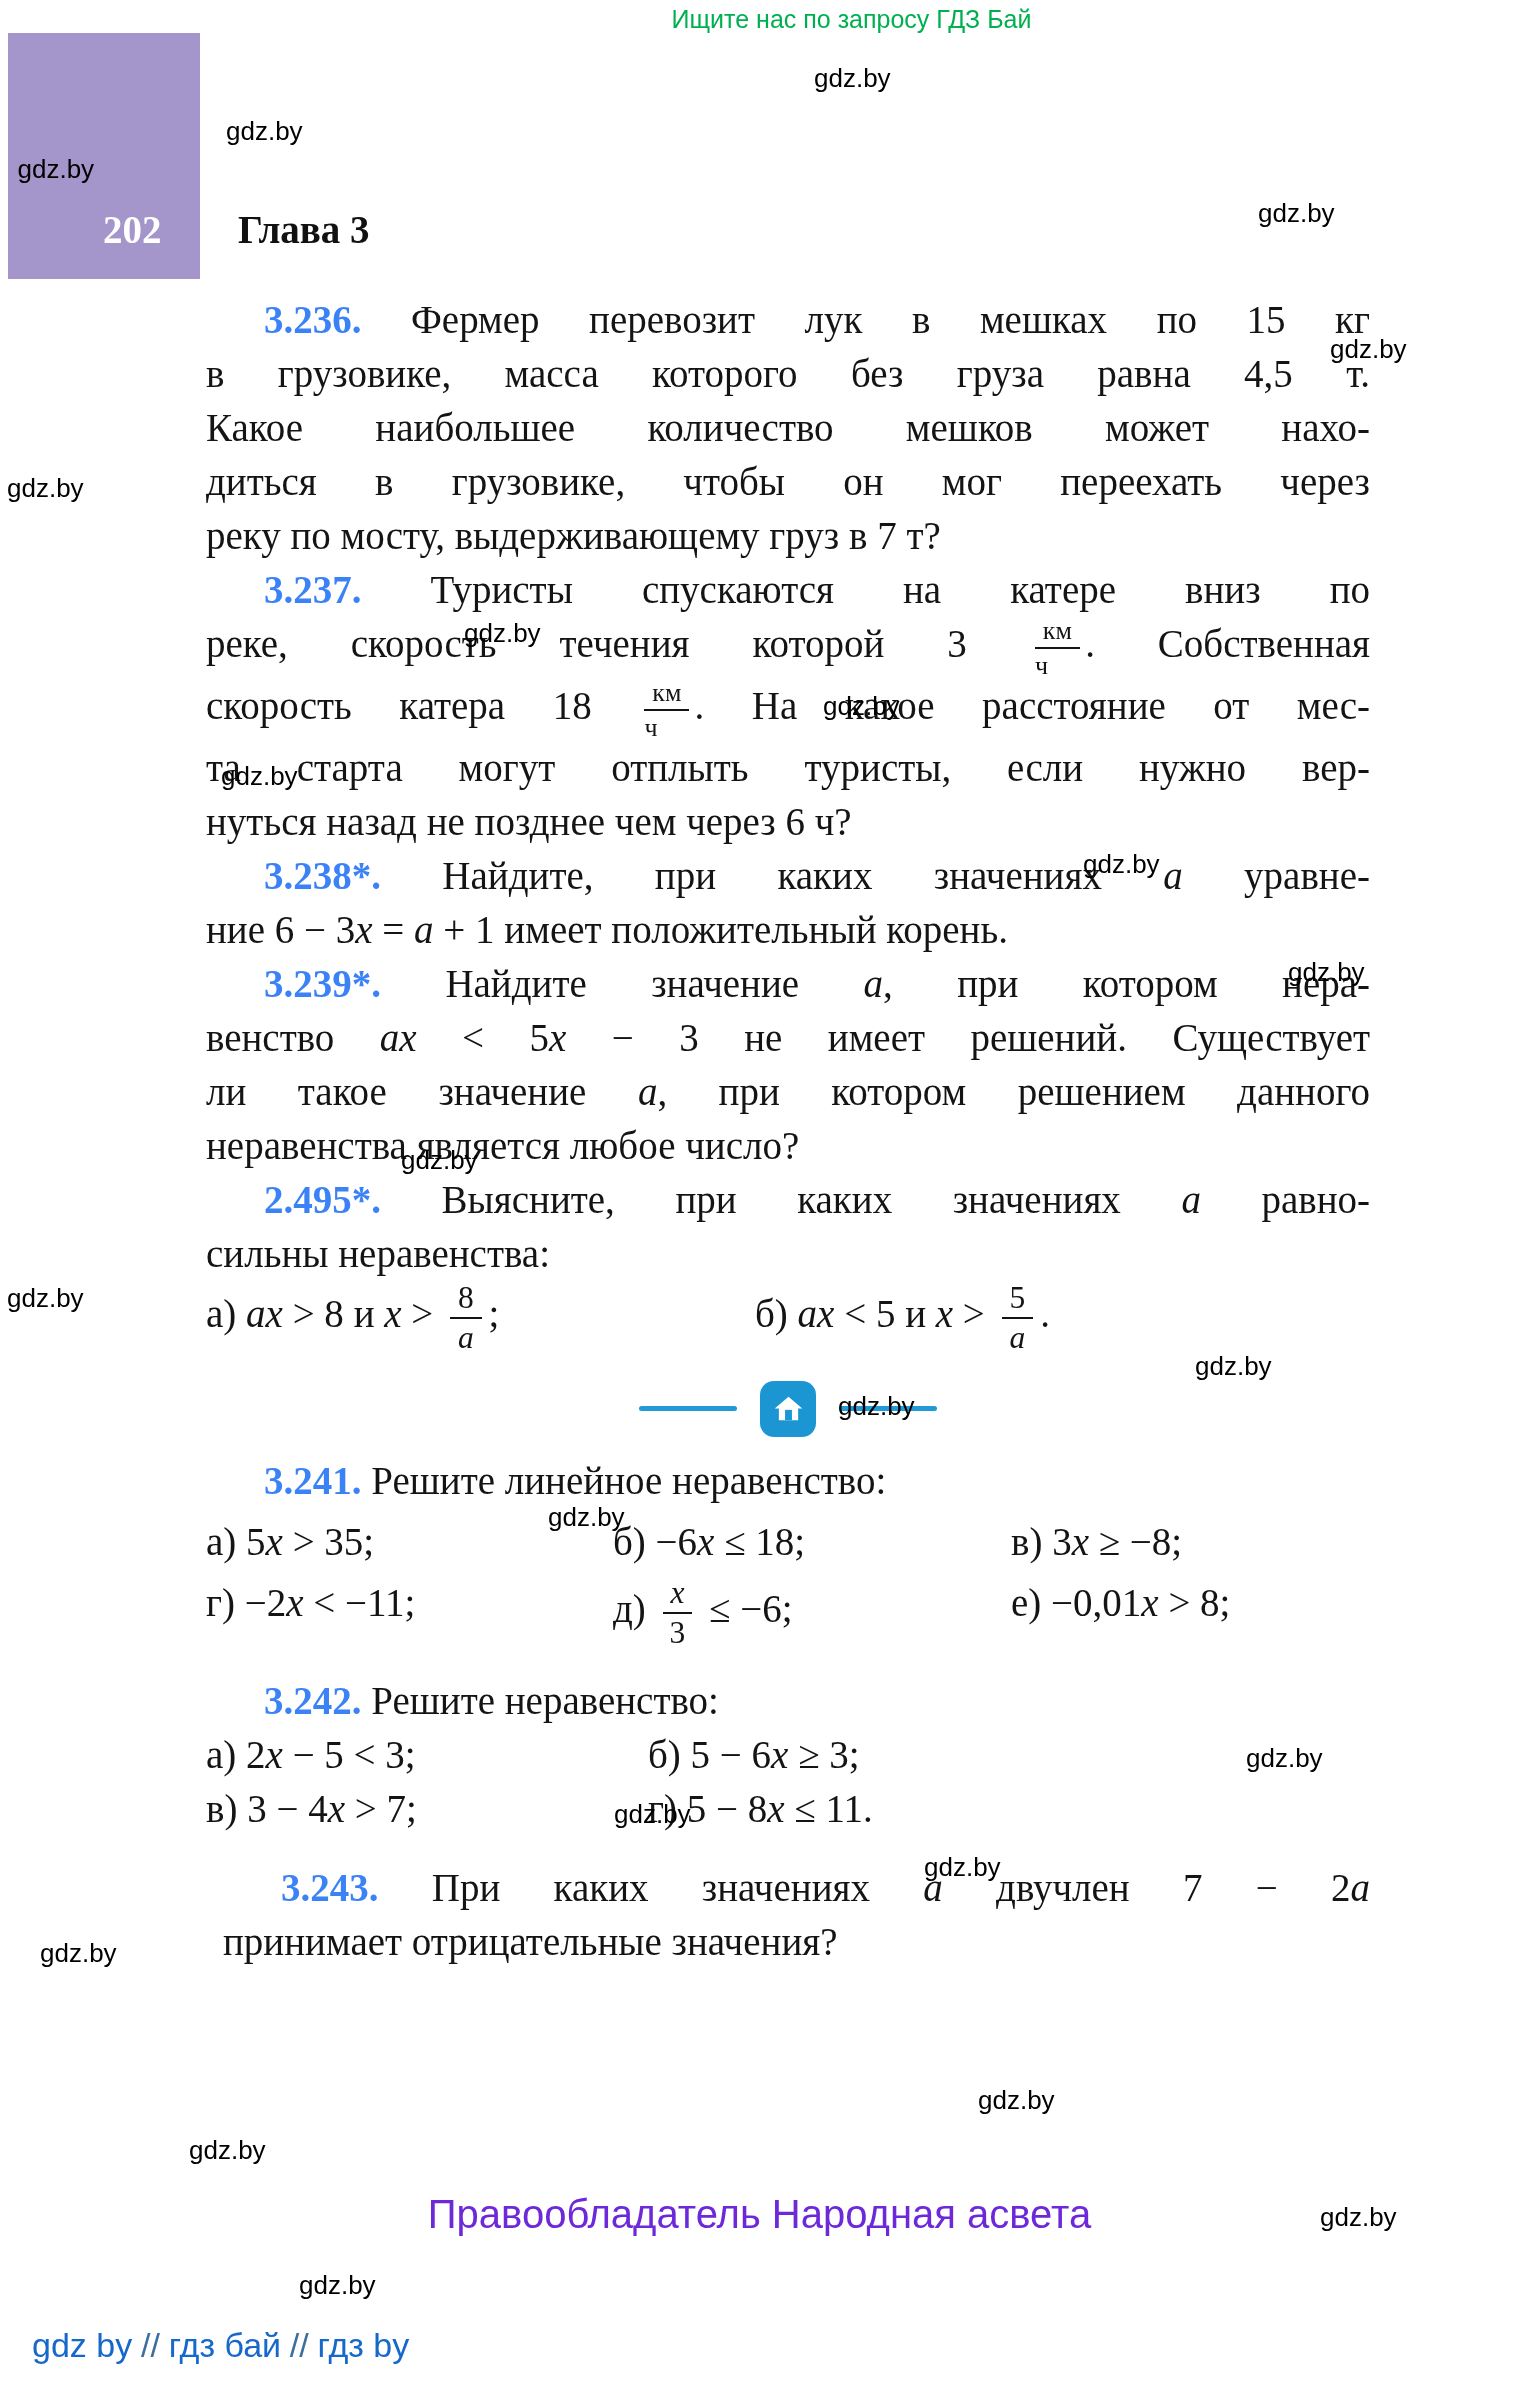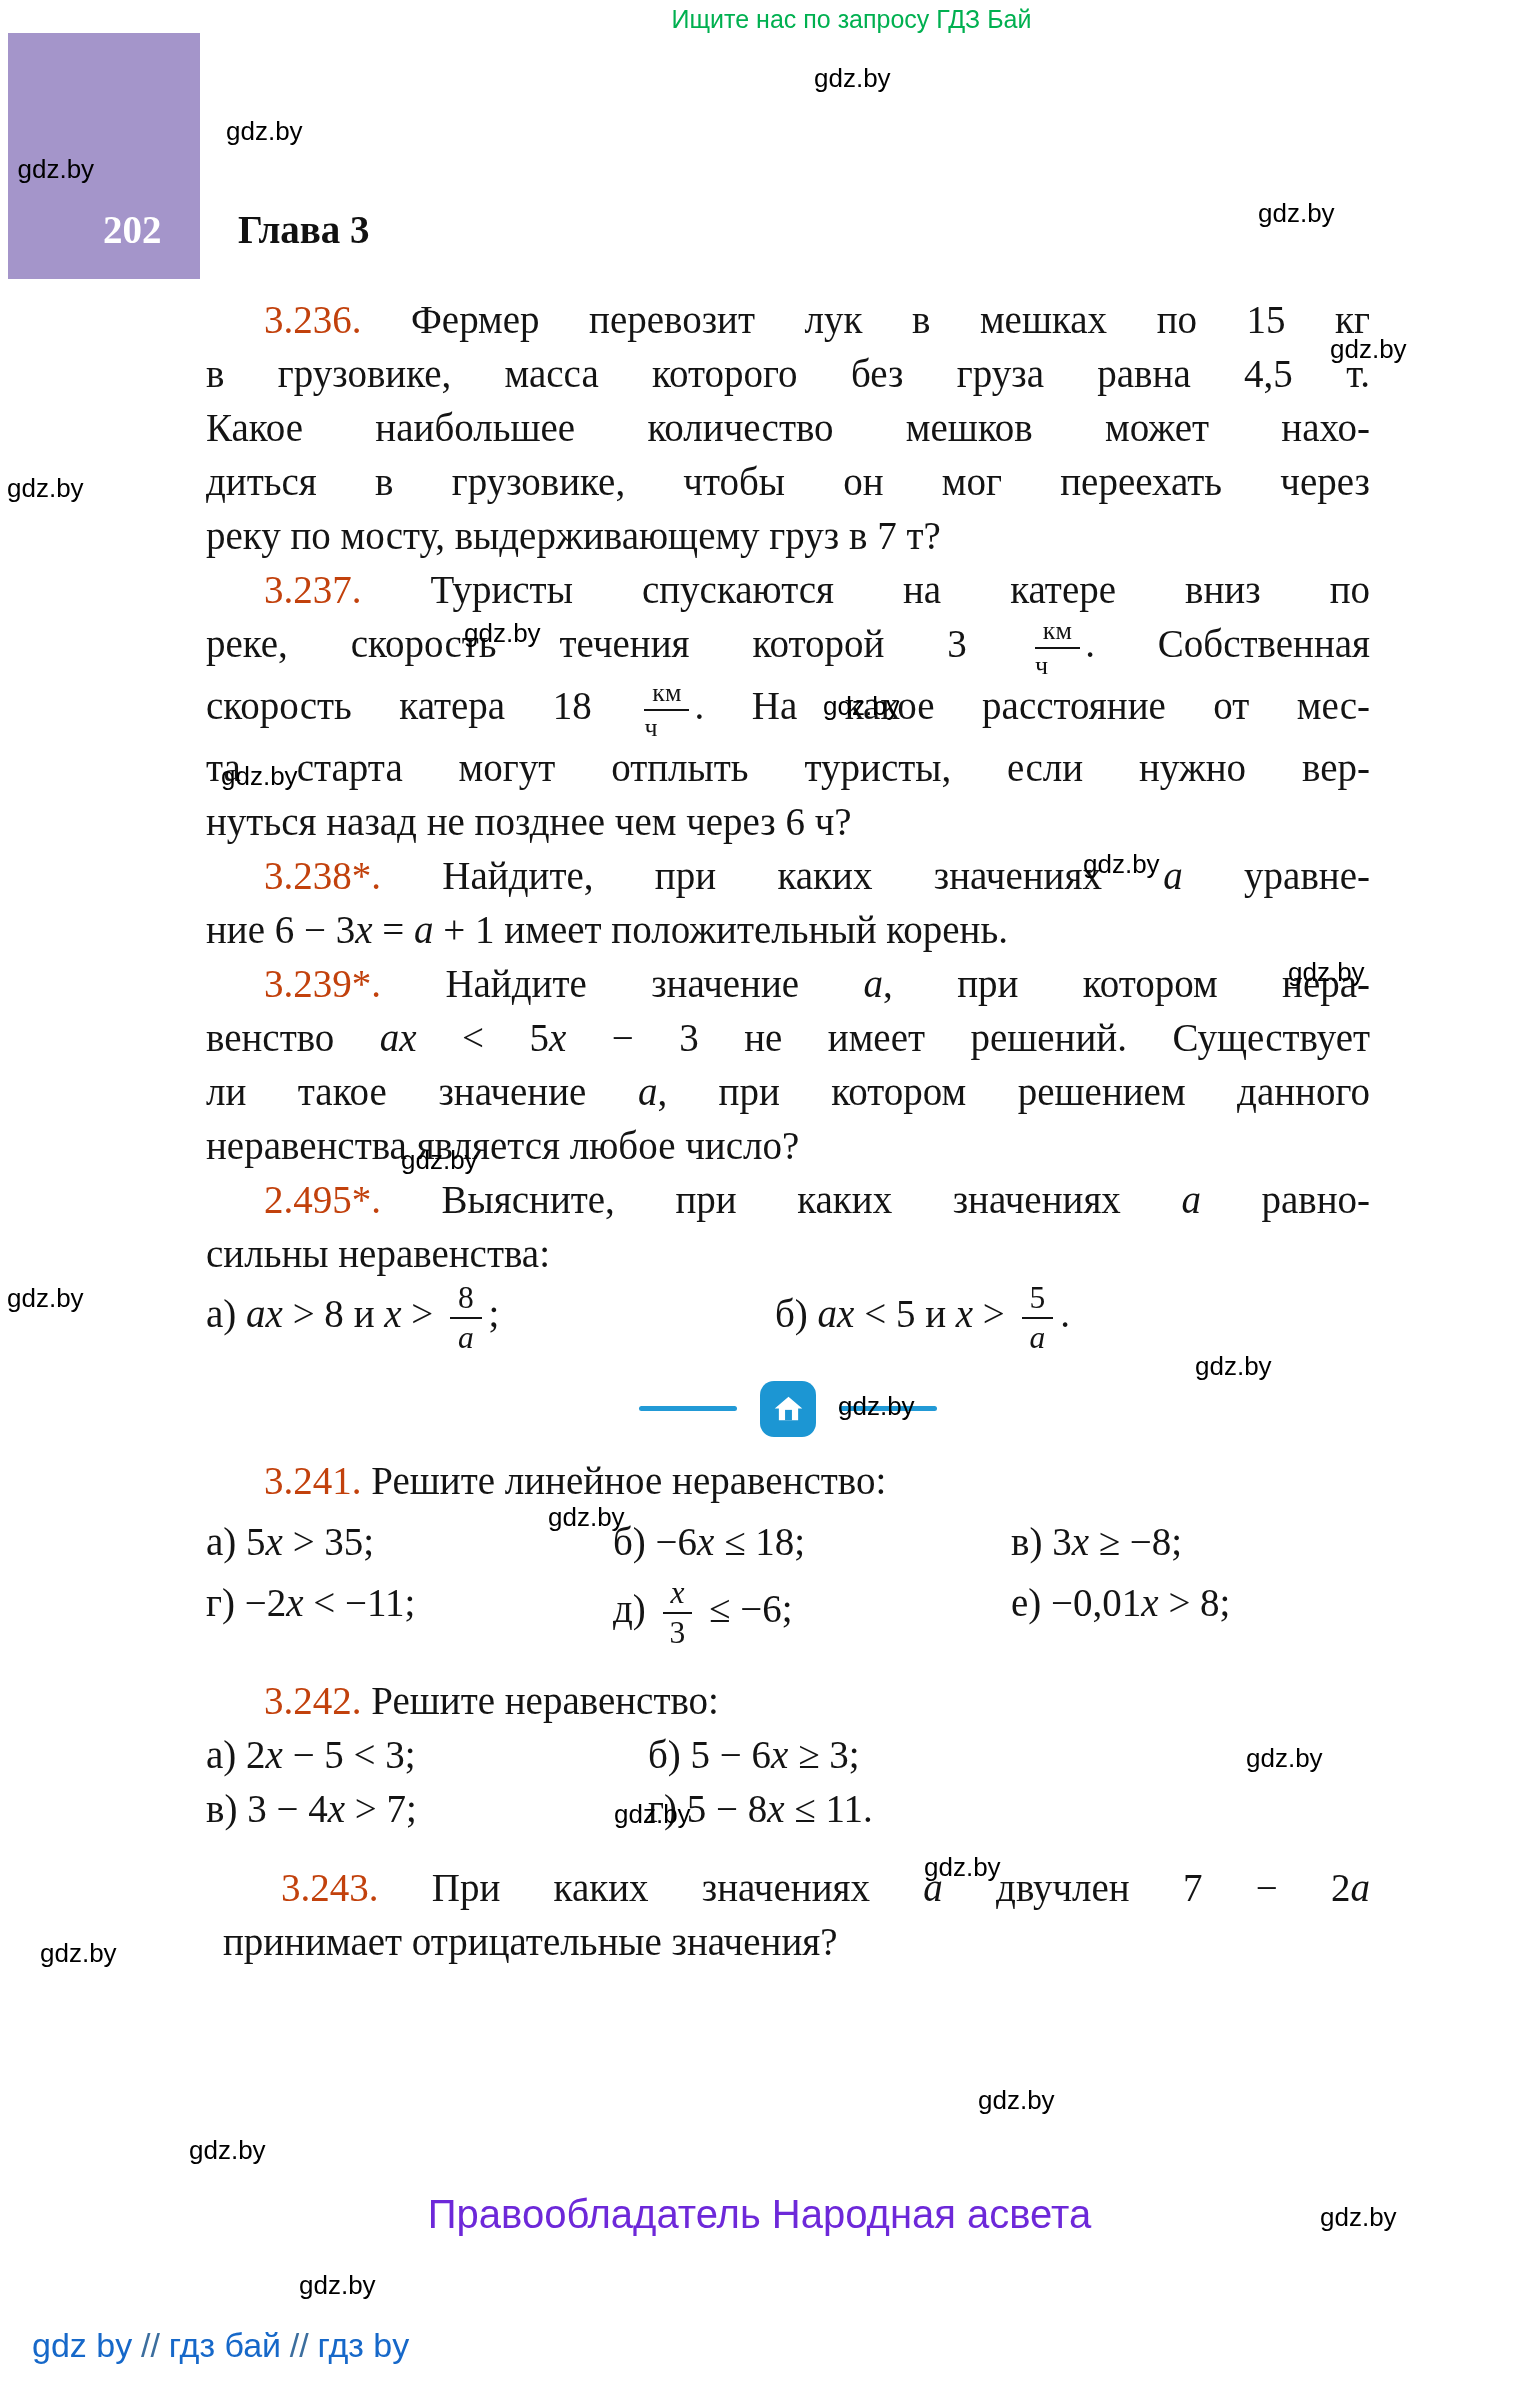--- a/index.html
+++ b/index.html
@@ -18,30 +18,30 @@
     font-family:"Liberation Sans","DejaVu Sans",sans-serif; font-size:25px; color:#00b050; z-index:4;
   }
   .pagebox { position:absolute; left:7.9px; top:33px; width:192px; height:246px; background:#a495ca; z-index:1; }
   .pagenum { position:absolute; left:103px; top:207px; font-size:39px; font-weight:bold; color:#ffffff; z-index:2; }
   .chapter { position:absolute; left:238px; top:207px; font-size:39px; font-weight:bold; color:#111; z-index:2; }
 
   .content { position:absolute; left:206px; top:293px; width:1164px; font-size:39px; line-height:54px; z-index:3; }
   .ln { text-align:justify; text-justify:inter-word; }
   .ln.j { text-align-last:justify; }
   .ln.ind { padding-left:58px; }
-  .num { color:#c2410c; font-weight:normal; }
+  .num { color:#3b82f6; font-weight:bold; }
   i.v { font-style:italic; }
 
   .frac { display:inline-block; text-align:center; vertical-align:middle; line-height:normal; margin:0 7px; font-size:31.5px; }
   .frac .fn { display:block; padding:0 7.9px 2.6px; border-bottom:2.6px solid #141414; line-height:1.05; }
   .frac .fd { display:block; padding-top:2.6px; line-height:1.05; }
   .frac.small { font-size:26px; margin:0 5.3px; }
   .fi { font-style:italic; }
 
-  .frow  { display:grid; grid-template-columns:549px 1fr;gap:20px; }
+  .frow  { display:grid; grid-template-columns:549px 1fr; }
   .row3  { display:grid; grid-template-columns:407px 398px 1fr; }
   .row2a { display:grid; grid-template-columns:442px 1fr; }
   .opt-plain { line-height:68px; }
 
   section.p242 { margin-top:24.5px; }
   section.p243 { margin-top:24.5px;margin-left:17px; }
 
   .divider { margin:23px 0 14px; display:flex; align-items:center; justify-content:center; gap:23px; height:63px; }
   .divider .bar { width:98px; height:5.3px; background:#229ad6; border-radius:2.6px; }
   .divider .house { width:56px; height:56px; background:#1c96d3; border-radius:14px; display:flex; align-items:center; justify-content:center; }

